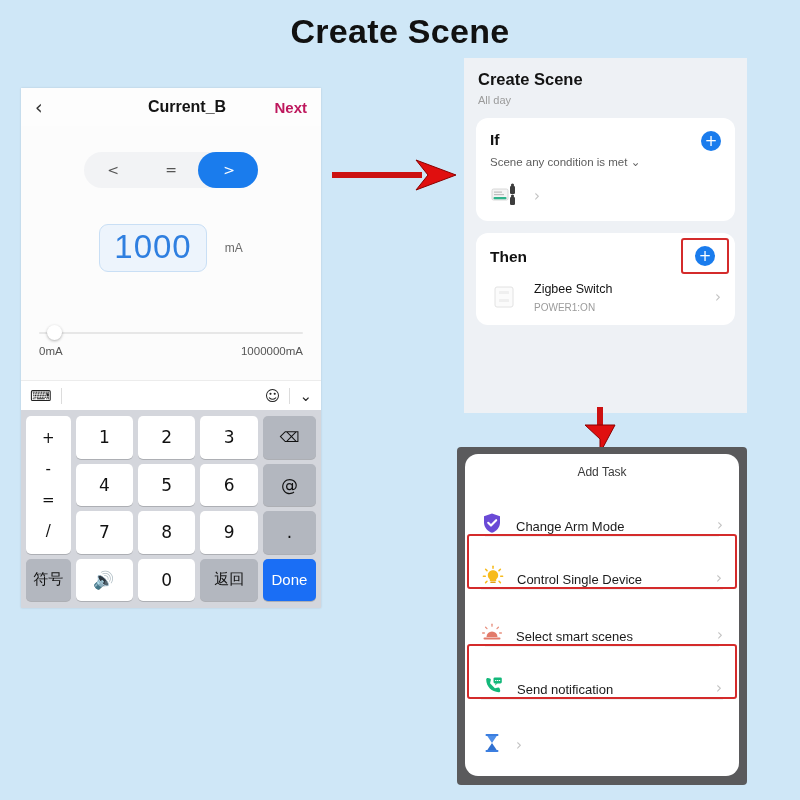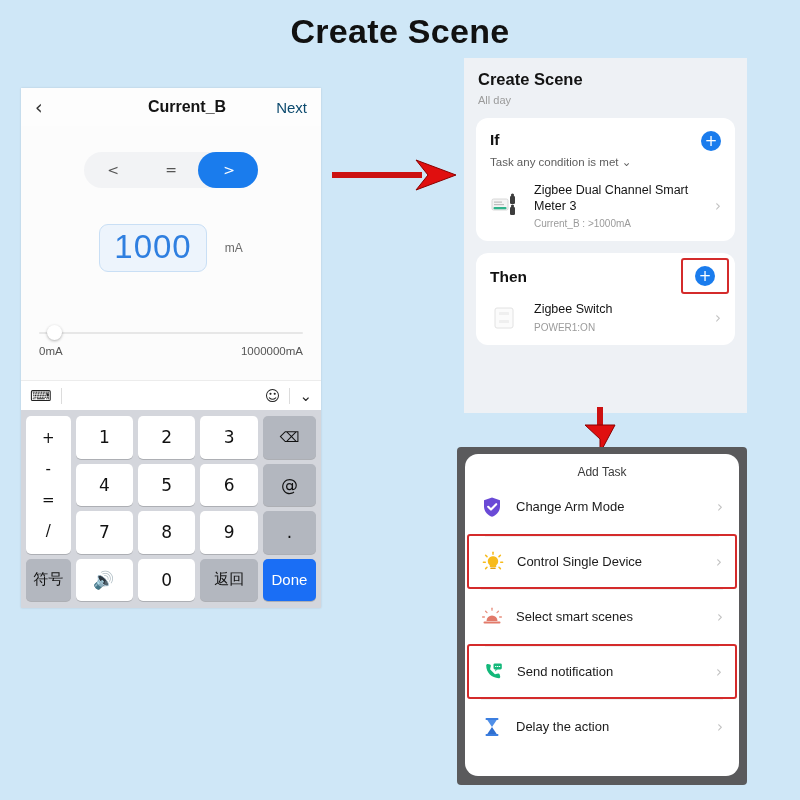--- a/index.html
+++ b/index.html
@@ -35,22 +35,22 @@
   .back-chevron {
     font-size: 19px; color: #333; line-height: 1;
     font-family: "DejaVu Sans", sans-serif;
   }
   .p1-title {
     position: absolute; left: 16px; width: 100%; text-align: center;
     font-size: 16px; font-weight: bold; color: #141414;
     pointer-events: none;
   }
   .p1-next {
-    margin-left: auto; font-size: 15px; font-weight: normal;
-    color: #0c4a6e; z-index: 2;
+    margin-left: auto; font-size: 15px; font-weight: bold;
+    color: #be185d; z-index: 2;
   }
   .seg-wrap {
     margin: 26px auto 0; width: 174px; height: 36px;
     background: #f2f3f5; border-radius: 18px;
     display: flex; align-items: center; position: relative;
   }
   .seg {
     flex: 1; text-align: center; font-size: 14px; color: #555;
     line-height: 36px; z-index: 2; font-family: "DejaVu Sans", sans-serif;
   }
@@ -167,21 +167,21 @@
     position: absolute; left: 457px; top: 447px;
     width: 290px; height: 338px;
     background: #5a5a5c; border-radius: 4px; padding: 7px 8px 9px;
   }
   .p3-inner {
     background: #fff; border-radius: 13px; height: 100%;
     overflow: hidden; padding-top: 11px;
   }
   .p3-title { text-align: center; font-size: 12px; color: #3a3a3a; }
   .task {
-    display: flex; align-items: center; gap: 13px;
+    display: flex; align-items: flex-end; gap: 13px;
     padding: 0 16px; height: 55px; position: relative;
   }
   .task + .task::before {
     content: ""; position: absolute; left: 16px; right: 16px; top: 0;
     height: 1px; background: #f0f0f0;
   }
   .task.hl {
     border: 2.5px solid #d42b2b; border-radius: 3px;
     margin: 0 2px; padding: 0 13px;
   }
@@ -277,42 +277,38 @@
 
   <div class="panel2">
     <div class="p2-title">Create Scene</div>
     <div class="p2-sub">All day</div>
 
     <div class="card">
       <div class="card-head">
         <div>
           <div class="sect-label">If</div>
           <div class="sect-desc">
-            <span>Task any condition is met</span>
+            <span>Scene any condition is met</span>
             <span> ⌄</span>
           </div>
         </div>
         <div class="plus-btn">+</div>
       </div>
 
       <div class="dev-row">
         <svg class="dev-icon" viewBox="0 0 34 26">
           <rect x="2" y="6" width="16" height="11" rx="1.5" fill="#f4f4f4" stroke="#cfcfcf" stroke-width="0.8"></rect>
           <rect x="4" y="8.5" width="8" height="1.2" fill="#bdbdbd"></rect>
           <rect x="4" y="11" width="10" height="1.2" fill="#bdbdbd"></rect>
           <rect x="3.5" y="14" width="13" height="2.2" rx="1" fill="#2fb38a"></rect>
           <rect x="20" y="3" width="5" height="8" rx="1.2" fill="#3d3d3d"></rect>
           <circle cx="22.5" cy="2" r="1.6" fill="#3d3d3d"></circle>
           <rect x="20" y="14" width="5" height="8" rx="1.2" fill="#3d3d3d"></rect>
           <circle cx="22.5" cy="13" r="1.6" fill="#3d3d3d"></circle>
         </svg>
-        <div class="dev-txt">
-          <div class="dev-name">Zigbee Dual Channel Smart Meter 3</div>
-          <div class="dev-sub">Current_B : &gt;1000mA</div>
-        </div>
         <span class="row-chevron">›</span>
       </div>
     </div>
 
     <div class="card">
       <div class="then-row">
         <div class="sect-label">Then</div>
         <div class="plus-hl">
           <div class="plus-btn">+</div>
         </div>
@@ -402,19 +398,18 @@
         <span class="row-chevron">›</span>
       </div>
 
       <div class="task">
         <svg class="task-ico" viewBox="0 0 22 22">
           <rect x="4.5" y="2" width="13" height="1.9" rx="0.9" fill="#3b7ee0"></rect>
           <rect x="4.5" y="18.1" width="13" height="1.9" rx="0.9" fill="#3b7ee0"></rect>
           <path d="M6.3 3.9 H15.7 L11 11 Z" fill="#4f8fe8"></path>
           <path d="M6.3 18.1 H15.7 L11 11 Z" fill="#2f6fd0"></path>
         </svg>
-        <span class="task-label">Delay the action</span>
         <span class="row-chevron">›</span>
       </div>
     </div>
   </div>
 
 </div>
 
 </body></html>

